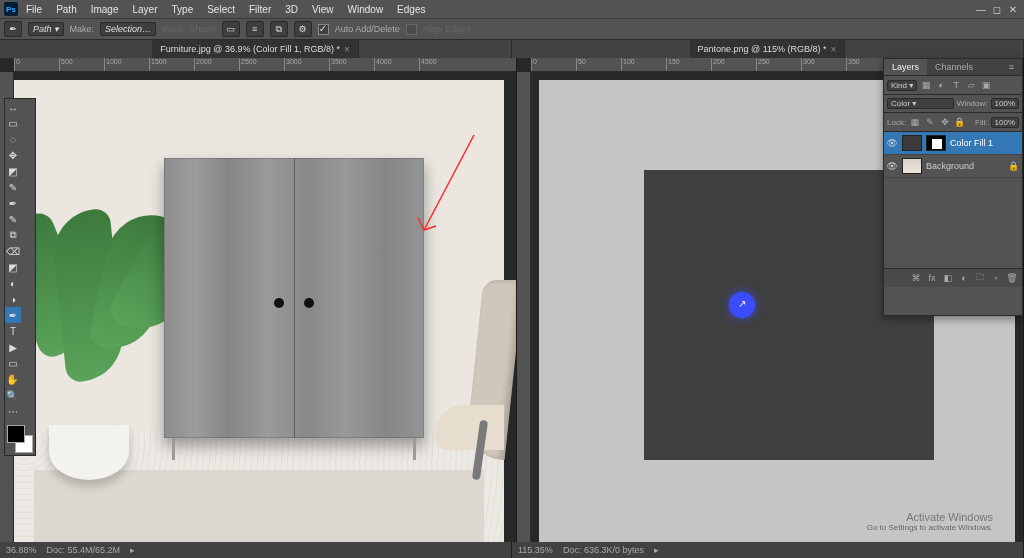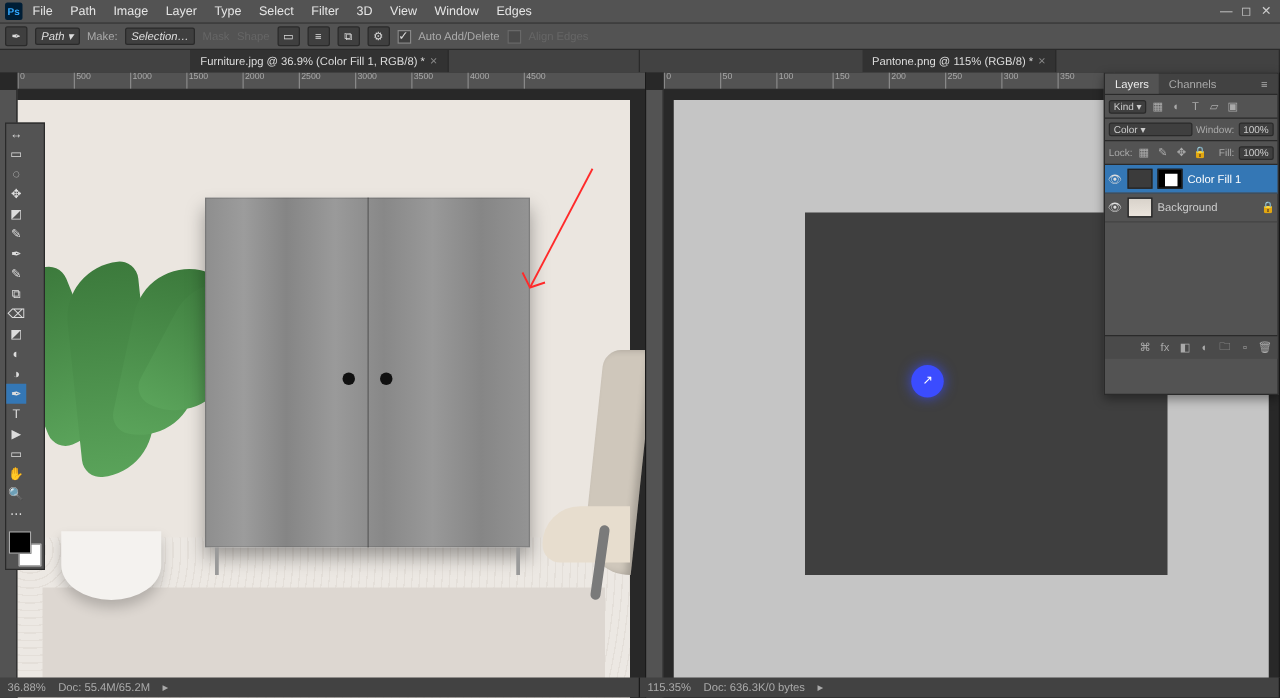--- a/index.html
+++ b/index.html
@@ -298,20 +298,24 @@
         <div class="pf-icon">⌘</div>
         <div class="pf-icon">fx</div>
         <div class="pf-icon">◧</div>
         <div class="pf-icon">◐</div>
         <div class="pf-icon">🗀</div>
         <div class="pf-icon">▫</div>
         <div class="pf-icon">🗑</div>
       </div>
     </div>
 
+    <div class="watermark">
+      <div>Activate Windows</div>
+      <div class="sub">Go to Settings to activate Windows.</div>
+    </div>
   </div>
 </div>
 
 <div class="statusbar">
   <div class="sb-col">
     <span>36.88%</span>
     <span>Doc: 55.4M/65.2M</span>
     <span>▸</span>
   </div>
   <div class="sb-col">

